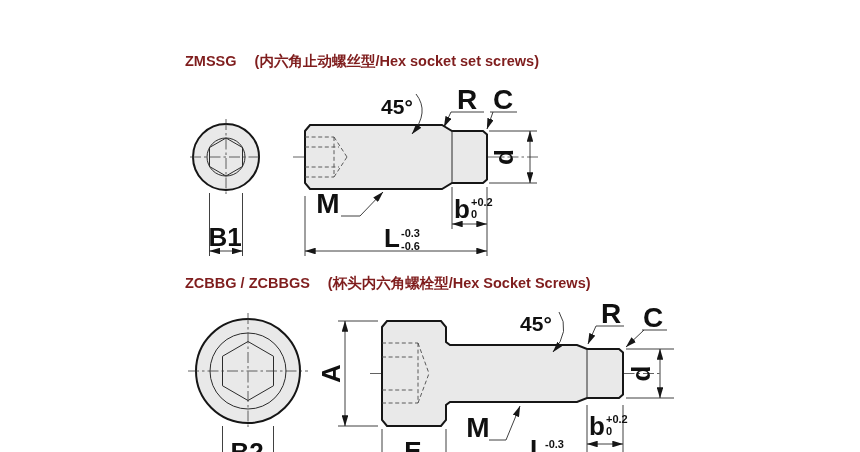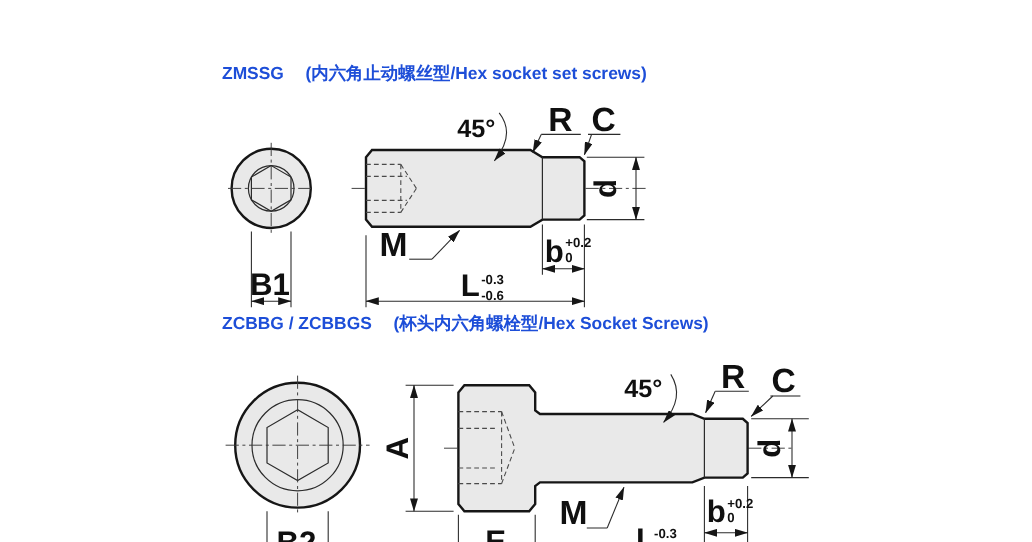--- a/index.html
+++ b/index.html
@@ -1,19 +1,19 @@
 <!DOCTYPE html>
 <html><head>
 <meta charset="utf-8">
 <style>
   html,body{margin:0;padding:0;background:#fff;}
   #page{position:relative;width:860px;height:452px;background:#fff;overflow:hidden;
         font-family:"Liberation Sans",sans-serif;}
   .title{position:absolute;left:185px;white-space:nowrap;font-weight:bold;
-         font-size:14.5px;color:#1d4ed8;}
+         font-size:14.5px;color:#7f1d1d;}
   .title .desc{margin-left:18px;}
   svg{position:absolute;left:0;top:0;}
   .outline{fill:#e9e9e9;stroke:#161616;stroke-width:2;stroke-linejoin:miter;}
   .thin{stroke:#2b2b2b;stroke-width:1;fill:none;}
   .dim{stroke:#2b2b2b;stroke-width:0.9;fill:none;}
   .hid{stroke:#4a4a4a;stroke-width:0.9;fill:none;stroke-dasharray:4 2.6;}
   .cl{stroke:#3a3a3a;stroke-width:0.8;fill:none;stroke-dasharray:11 3 2.5 3;}
   text{font-family:"Liberation Sans",sans-serif;font-weight:bold;fill:#101010;}
   .lab{font-size:28px;}
   .labB{font-size:26px;}
@@ -23,21 +23,21 @@
 </style>
 </head>
 <body>
 
 <div id="page">
 
   <div class="title" style="top:52px;">
     <span>ZMSSG</span><span class="desc">(内六角止动螺丝型/Hex socket set screws)</span>
   </div>
 
-  <div class="title" style="top:260px;">
+  <div class="title" style="top:274px;">
     <span>ZCBBG / ZCBBGS</span><span class="desc">(杯头内六角螺栓型/Hex Socket Screws)</span>
   </div>
 
   <svg width="860" height="452" viewBox="0 0 860 452">
     <defs>
       <marker id="arr" viewBox="0 0 10 6" refX="9.7" refY="3" markerWidth="11" markerHeight="6.6" orient="auto-start-reverse" markerUnits="userSpaceOnUse">
         <path d="M0,0 L10,3 L0,6 Z" fill="#161616"></path>
       </marker>
     </defs>
 

